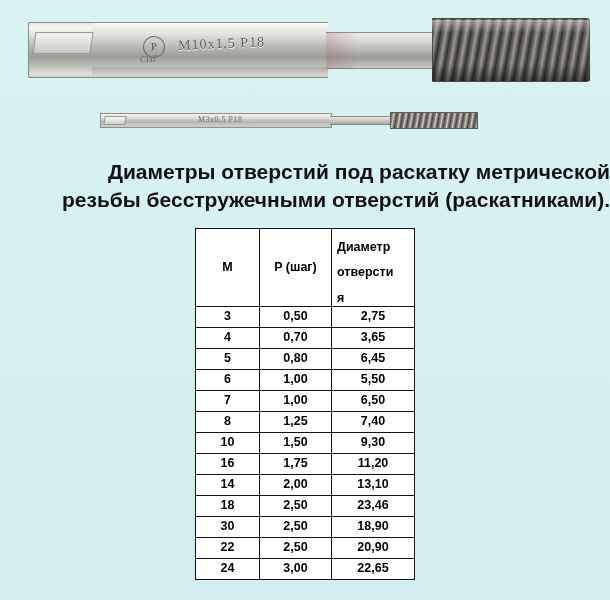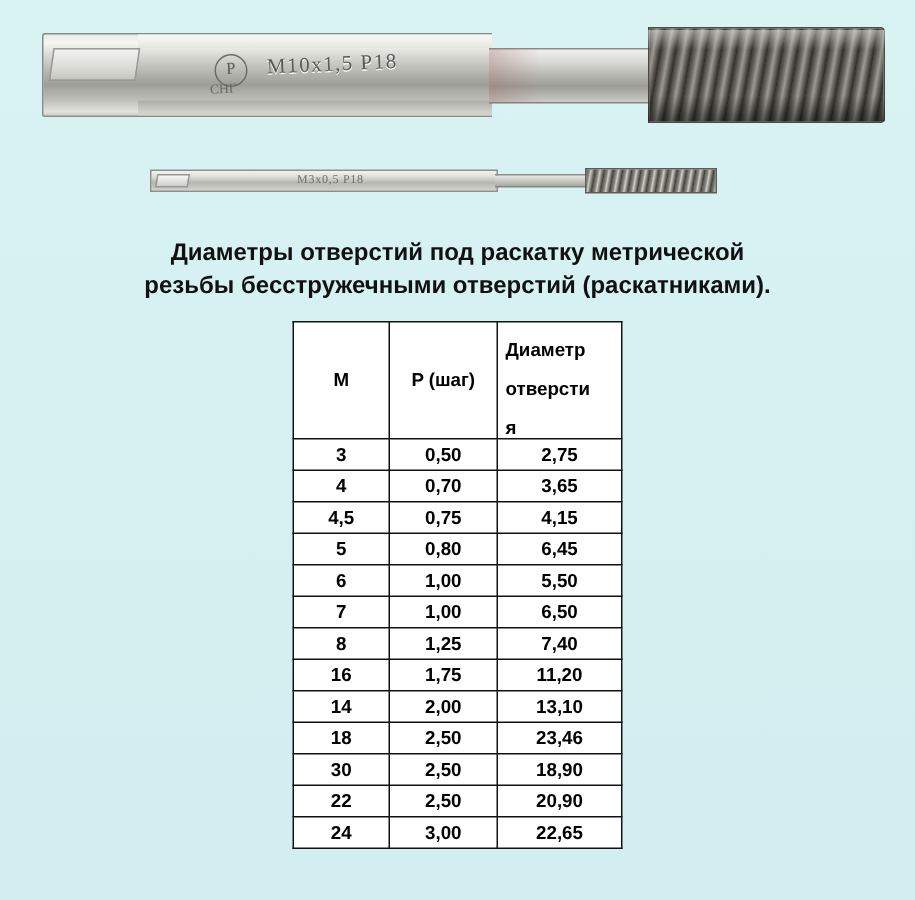--- a/index.html
+++ b/index.html
@@ -224,23 +224,23 @@
     height: 17px;
     background: repeating-linear-gradient(100deg,
         #55534d 0px, #8e8c85 2px, #cfcdc6 3px, #6a6862 5px, #3f3e3a 6px);
     border: 1px solid #5d5c57;
     box-sizing: border-box;
   }
 
   
   .caption {
     margin: 8px 0 0 0;
-    text-align: center;
+    text-align: right;
     font-weight: bold;
-    font-size: 16px;
+    font-size: 21px;
     line-height: 1.35;
     color: #111;
     font-family: "Liberation Sans", sans-serif;
   }
   .caption .line {
     display: block;
   }
 
   
   .table-wrap {
@@ -343,45 +343,45 @@
             <td>3</td>
             <td>0,50</td>
             <td>2,75</td>
           </tr>
           <tr>
             <td>4</td>
             <td>0,70</td>
             <td>3,65</td>
           </tr>
           <tr>
-            <td>4,5</td>
-            <td>0,75</td>
-            <td>4,15</td>
-          </tr>
-          <tr>
             <td>5</td>
             <td>0,80</td>
             <td>6,45</td>
           </tr>
           <tr>
             <td>6</td>
             <td>1,00</td>
             <td>5,50</td>
           </tr>
           <tr>
             <td>7</td>
             <td>1,00</td>
             <td>6,50</td>
           </tr>
           <tr>
             <td>8</td>
             <td>1,25</td>
             <td>7,40</td>
           </tr>
           <tr>
+            <td>10</td>
+            <td>1,50</td>
+            <td>9,30</td>
+          </tr>
+          <tr>
             <td>16</td>
             <td>1,75</td>
             <td>11,20</td>
           </tr>
           <tr>
             <td>14</td>
             <td>2,00</td>
             <td>13,10</td>
           </tr>
           <tr>

